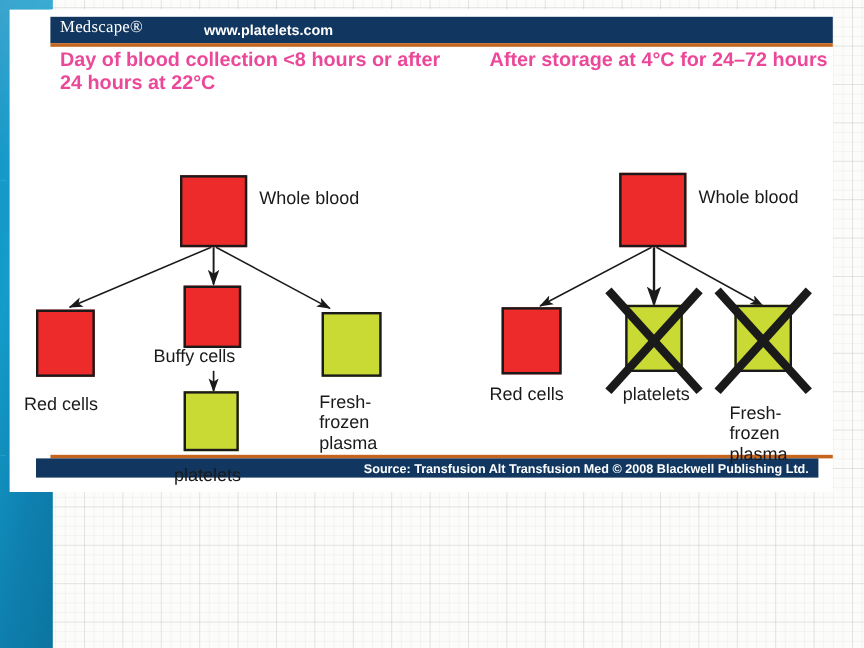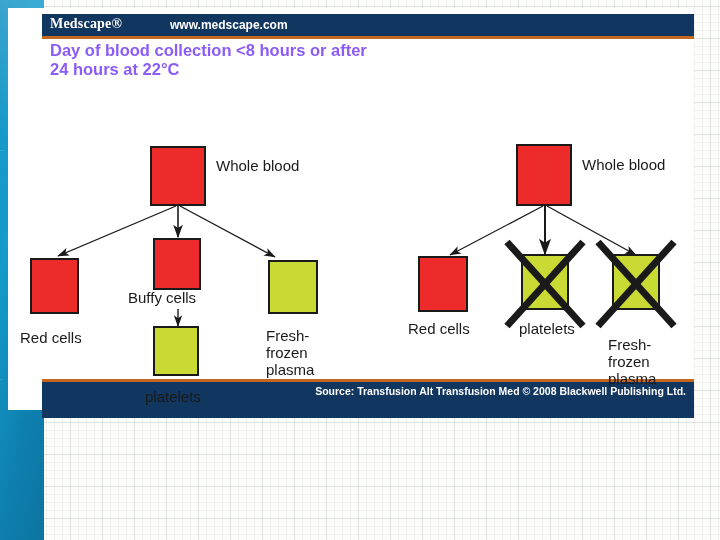--- a/index.html
+++ b/index.html
@@ -47,36 +47,36 @@
   }
   #figure-white{
     position:absolute;left:34px;top:0;width:652px;height:402px;background:#ffffff;
   }
   #brandbar{
     position:absolute;left:34px;top:6px;width:652px;height:22px;
     background:#11365f;
   }
   #brand-logo{
     position:absolute;left:8px;top:2px;color:#ffffff;
-    font-family:"Liberation Serif",serif;font-weight:700;font-size:14px;letter-spacing:.2px;
+    font-family:"Liberation Serif",serif;font-weight:400;font-size:14px;letter-spacing:.2px;
   }
   #brand-url{
     position:absolute;left:128px;top:4px;color:#ffffff;
     font-family:"Liberation Sans",sans-serif;font-weight:700;font-size:12px;
   }
   #brandrule{position:absolute;left:34px;top:28px;width:652px;height:3px;background:#c4661e;}
   .col-title{
-    position:absolute;color:#8b5cf6;font-weight:700;font-size:16.5px;line-height:19px;
+    position:absolute;color:#ec4899;font-weight:700;font-size:16.5px;line-height:19px;
     font-family:"Liberation Sans",sans-serif;
   }
   #title-left{left:42px;top:33px;width:330px;}
   #title-right{left:400px;top:33px;width:290px;}
   #footrule{position:absolute;left:34px;top:371px;width:652px;height:3px;background:#c4661e;}
   #footbar{
-    position:absolute;left:34px;top:374px;width:652px;height:36px;background:#11365f;
+    position:absolute;left:22px;top:374px;width:652px;height:16px;background:#11365f;
   }
   #source-text{
     position:absolute;right:8px;top:3px;color:#ffffff;font-weight:700;font-size:10.5px;
     white-space:nowrap;font-family:"Liberation Sans",sans-serif;
   }
   
   #diagram{position:absolute;left:0;top:0;width:720px;height:540px;pointer-events:none;margin-top:24px;}
   .node-box{position:absolute;border:2px solid #1a1a1a;box-sizing:border-box;}
   .node-label{
     position:absolute;color:#1a1a1a;font-size:15px;line-height:17px;font-weight:400;
@@ -95,25 +95,26 @@
   <div class="swoosh sw2"></div>
   <div class="swoosh sw4"></div>
   <div class="fade"></div>
 </div>
 
 <div id="figure">
   <div id="figure-white"></div>
 
   <div id="brandbar">
     <div id="brand-logo">Medscape®</div>
-    <div id="brand-url">www.medscape.com</div>
+    <div id="brand-url">www.platelets.com</div>
   </div>
   <div id="brandrule"></div>
 
   <div class="col-title" id="title-left">Day of blood collection &lt;8 hours or after 24 hours at 22°C</div>
+  <div class="col-title" id="title-right">After storage at 4°C for 24–72 hours</div>
 
   <div id="footrule"></div>
   <div id="footbar">
     <div id="source-text">Source: Transfusion Alt Transfusion Med © 2008 Blackwell Publishing Ltd.</div>
   </div>
 </div>
 
 <div id="diagram">
 
   <svg width="720" height="540" style="position:absolute;left:0;top:0;">

